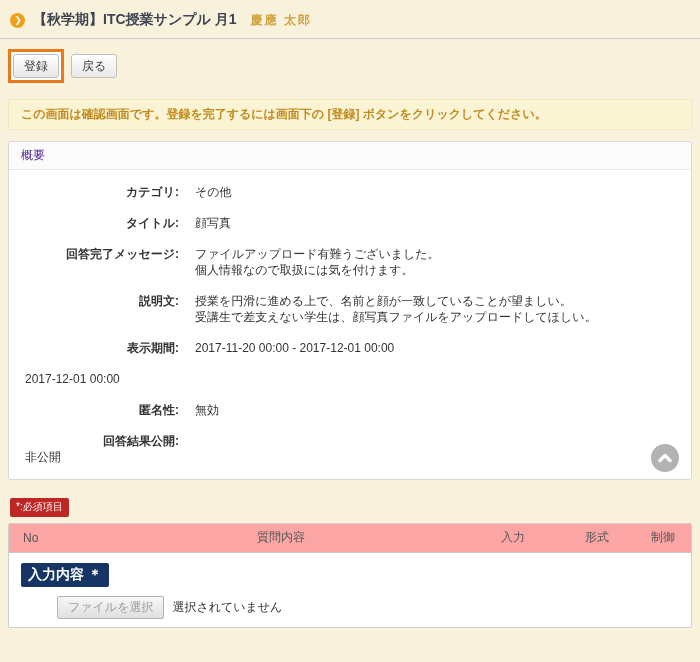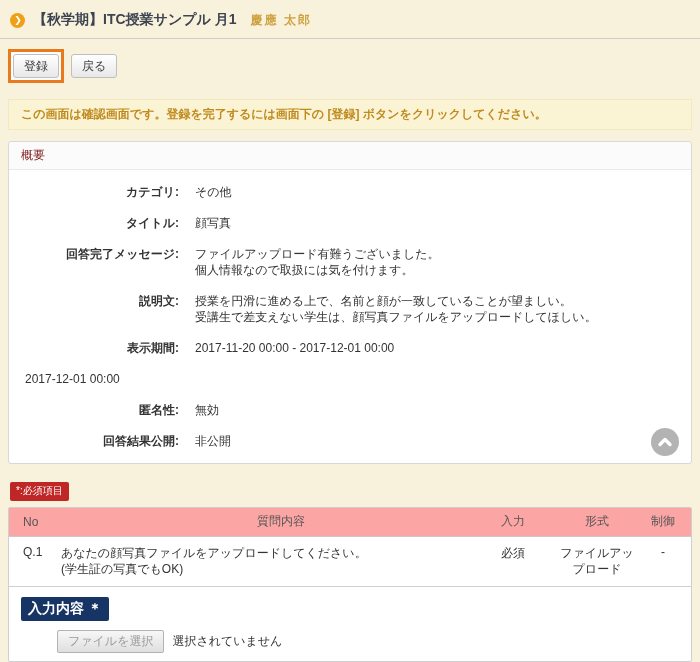--- a/index.html
+++ b/index.html
@@ -31,27 +31,27 @@
 
   
   .notice {
     margin:16px 8px 0; padding:7px 12px; background:#fbf4d4;
     border:1px solid #f2e8c2; color:#c08a1e; font-weight:bold; line-height:15px;
   }
 
   
   .panel { margin:11px 8px 0; background:#fff; border:1px solid #d8d8d8; border-radius:3px; position:relative; }
   .panel-strip {
-    padding:5px 12px; font-size:12px; color:#7f1d1d;
+    padding:5px 12px; font-size:12px; color:#4c1d95;
     background:#fbfbfb; border-bottom:1px solid #e9e9e9; border-radius:3px 3px 0 0;
   }
   .panel-body { padding:14px 16px 14px; }
 
   .field { display:flex; margin-bottom:15px; line-height:16px; }
-  .field:last-child { margin-bottom:0; }
+  .field:last-child { margin-bottom:0;flex-direction:column; }
   .field-label { width:170px; flex:0 0 auto; text-align:right; font-weight:bold; padding-right:16px; }
   .field-value { flex:1; white-space:pre-line; }
 
   .scroll-top {
     position:absolute; right:12px; bottom:7px; width:28px; height:28px; border-radius:50%;
     background:#b3b3b3; display:flex; align-items:center; justify-content:center; cursor:pointer;
   }
 
   
   .required-badge {
@@ -159,28 +159,20 @@
 
 
 <div class="q-panel">
   <div class="q-row q-head">
     <div class="col-no">No</div>
     <div class="col-content">質問内容</div>
     <div class="col-input">入力</div>
     <div class="col-format">形式</div>
     <div class="col-control">制御</div>
   </div>
-  <div class="q-row q-data">
-    <div class="col-no">Q.1</div>
-    <div class="col-content cell-multiline">あなたの顔写真ファイルをアップロードしてください。
-(学生証の写真でもOK)</div>
-    <div class="col-input">必須</div>
-    <div class="col-format cell-multiline">ファイルアップロード</div>
-    <div class="col-control">-</div>
-  </div>
   <div class="answer-area">
     <span class="input-badge">入力内容 ＊</span>
     <div class="file-row">
       <button class="file-btn">ファイルを選択</button>
       <span class="file-status">選択されていません</span>
     </div>
   </div>
 </div>
 
 

